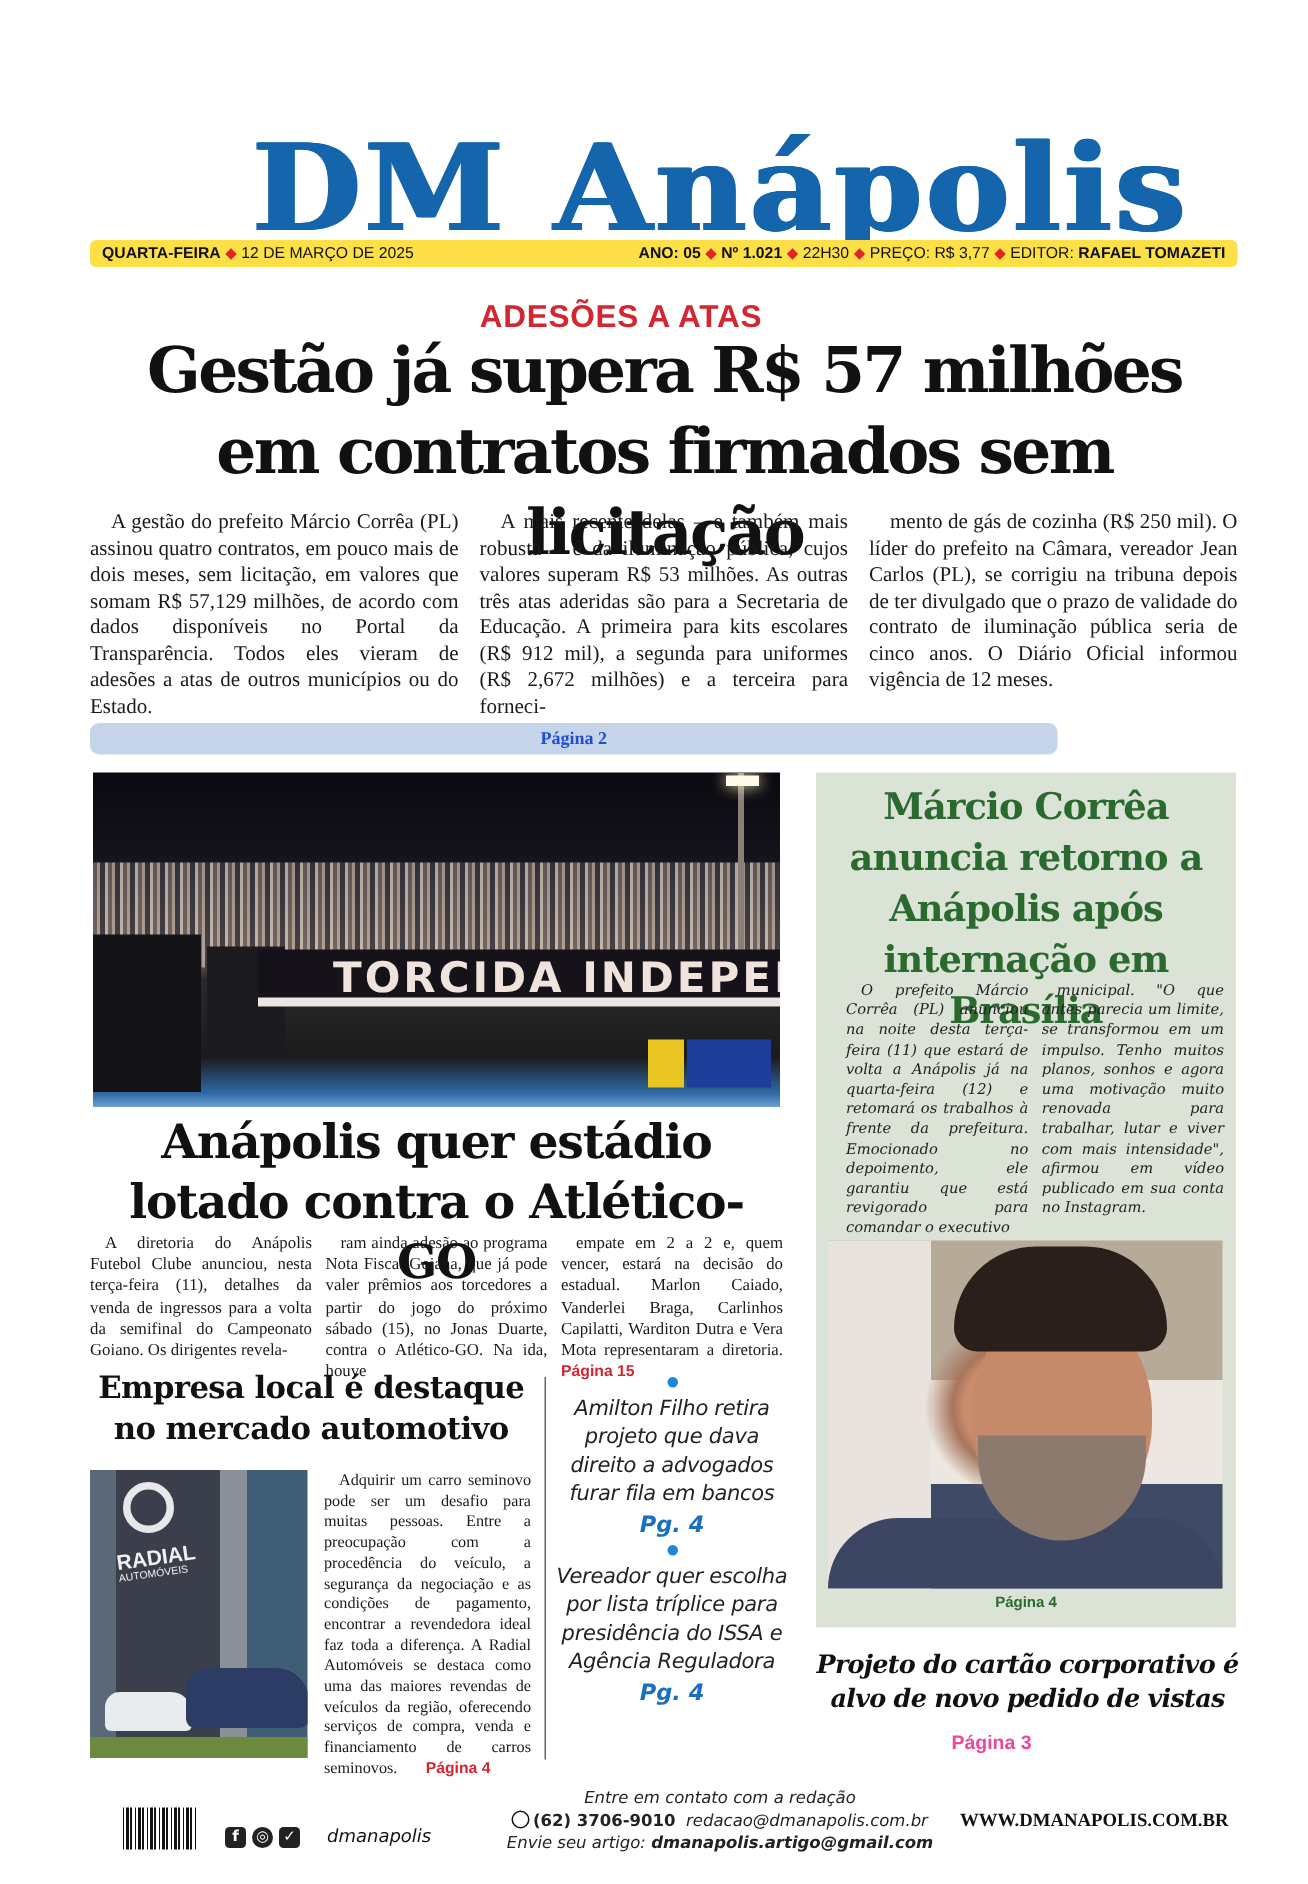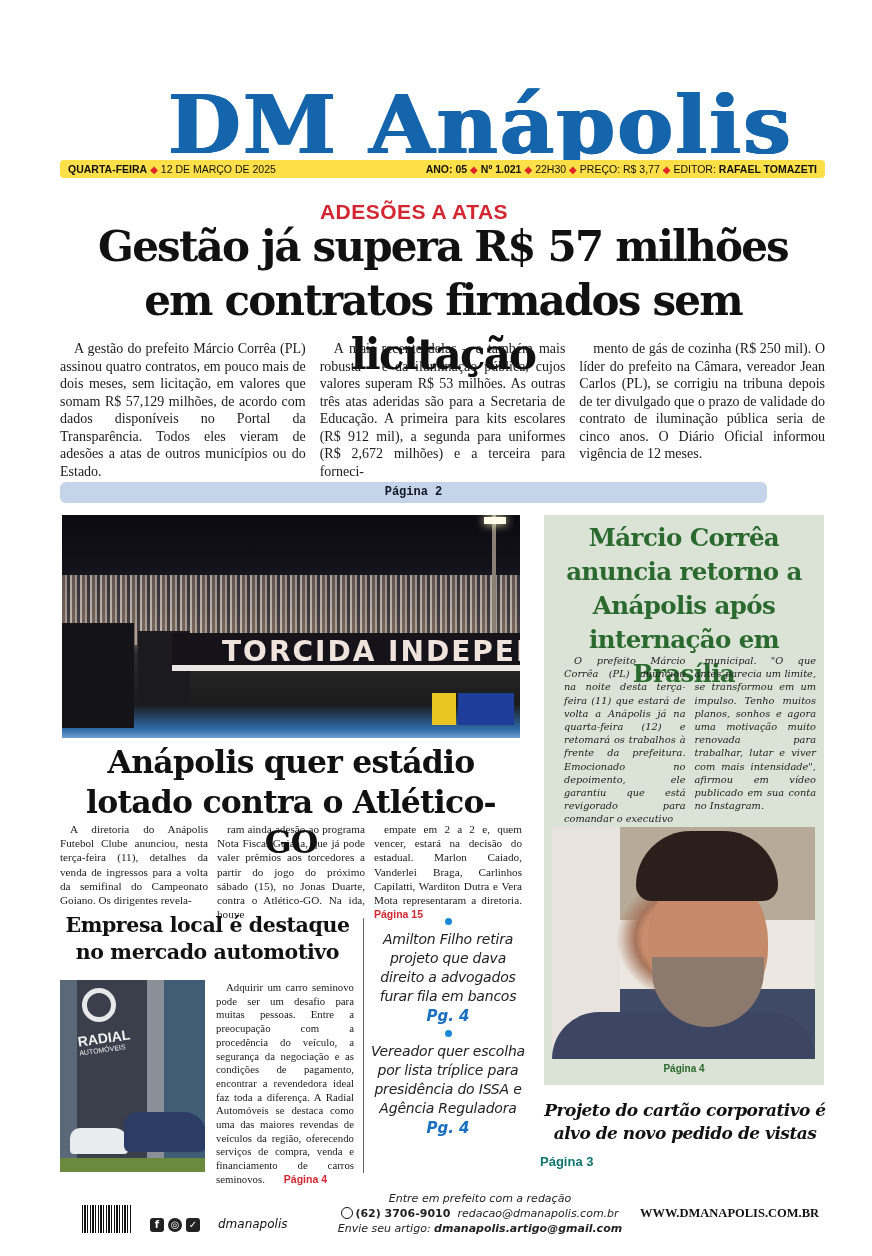--- a/index.html
+++ b/index.html
@@ -17,21 +17,21 @@
   .datebar b { font-weight: bold; }
   .diamond { color: #e0242a; font-size: 10px; margin: 0 3px; }
 
   
   .kicker { left: 0; top: 200px; width: 828px; text-align: center; font-family: "Liberation Sans", sans-serif; font-weight: bold; font-size: 21px; color: #d32630; letter-spacing: 0.5px; }
   .headline { left: 58px; top: 220px; width: 770px; text-align: center; font-family: "DejaVu Serif", serif; font-weight: bold; font-size: 42px; line-height: 54px; letter-spacing: -1.8px; color: #111; }
 
   .lead-cols { left: 60px; top: 340px; width: 765px; display: flex; gap: 14px; }
   .lead-cols p { flex: 1; font-family: "Liberation Serif", serif; font-size: 14px; line-height: 17.5px; text-align: justify; text-indent: 14px; color: #1a1a1a; }
 
-  .pagebar { left: 60px; top: 482px; width: 707px; height: 21px; background: #c6d4ea; border-radius: 6px; text-align: center; font-family: Liberation Mono, monospace; font-weight: bold; font-size: 12px; line-height: 21px; color: #0f172a; }
+  .pagebar { left: 60px; top: 482px; width: 645px; height: 21px; background: #c6d4ea; border-radius: 6px; text-align: center; font-family: Liberation Serif, serif; font-weight: bold; font-size: 12px; line-height: 21px; color: #1d4ed8; }
 
   
   .stadium { left: 62px; top: 515px; width: 458px; height: 223px; background: linear-gradient(#0b0a10 0%, #14121a 25%, #3a3238 40%, #6a5a55 55%, #2a2a2a 62%, #1b1b1b 85%, #2f6ba8 96%, #6ea0cc 100%); overflow: hidden; }
   .stadium .crowd { position: absolute; left: 0; top: 60px; width: 100%; height: 70px; background: repeating-linear-gradient(90deg, #7a6a60 0 3px, #c9b8a8 3px 5px, #3b3a40 5px 8px, #e0d6c8 8px 10px); opacity: 0.75; }
   .stadium .banner { position: absolute; left: 110px; top: 118px; width: 350px; height: 38px; background: #15121a; border-bottom: 6px solid #e9e6e4; }
   .stadium .banner span { position: absolute; left: 50px; top: 2px; font-family: "DejaVu Sans", sans-serif; font-weight: bold; font-size: 28px; color: #efe3dc; letter-spacing: 2px; white-space: nowrap; }
   .stadium .flag1 { position: absolute; left: 0; top: 108px; width: 72px; height: 105px; background: #141317; }
   .stadium .flag2 { position: absolute; left: 76px; top: 116px; width: 52px; height: 75px; background: #1b1a1e; }
   .stadium .pole { position: absolute; left: 430px; top: 0; width: 4px; height: 120px; background: #8a7f74; }
   .stadium .light { position: absolute; left: 422px; top: 2px; width: 22px; height: 7px; background: #fffbe8; box-shadow: 0 0 10px #fff6c0; }
@@ -68,21 +68,21 @@
 
   .vline { left: 363px; top: 918px; width: 1px; height: 255px; background: #666; }
 
   
   .briefs { left: 368px; top: 914px; width: 160px; text-align: center; }
   .dot { width: 7px; height: 7px; background: #1a88d6; border-radius: 50%; margin: 4px auto 5px; }
   .brief-text { font-family: "DejaVu Sans", sans-serif; font-style: italic; font-size: 14px; line-height: 19px; color: #222; letter-spacing: -0.2px; }
   .brief-pg { font-family: "DejaVu Sans", sans-serif; font-style: italic; font-weight: bold; font-size: 15px; line-height: 20px; color: #1a6fc1; }
 
   .h3-cartao { left: 540px; top: 1099px; width: 290px; text-align: center; font-family: "DejaVu Serif", serif; font-style: italic; font-size: 17px; line-height: 23px; color: #111; letter-spacing: -0.5px; }
-  .pg3 { left: 540px; top: 1154px; width: 290px; text-align: left; font-family: "Liberation Sans", sans-serif; font-weight: bold; font-size: 13px; color: #0f766e; }
+  .pg3 { left: 516px; top: 1154px; width: 290px; text-align: center; font-family: "Liberation Sans", sans-serif; font-weight: bold; font-size: 13px; color: #ec4899; }
 
   
   .barcode { left: 82px; top: 1205px; width: 50px; height: 28px; background: repeating-linear-gradient(90deg, #111 0 1px, #fff 1px 2px, #111 2px 4px, #fff 4px 5px, #111 5px 6px, #fff 6px 8px); }
   .social { left: 150px; top: 1218px; display: flex; gap: 4px; align-items: center; }
   .social .ic { width: 14px; height: 14px; background: #222; border-radius: 3px; color: #fff; font-family: "DejaVu Sans", sans-serif; font-size: 10px; font-weight: bold; line-height: 14px; text-align: center; }
   .social .ic.round { border-radius: 50%; }
   .handle { left: 218px; top: 1217px; font-family: "DejaVu Sans", sans-serif; font-style: italic; font-size: 12px; color: #111; }
   .contact { left: 330px; top: 1191px; width: 300px; text-align: center; font-family: "DejaVu Sans", sans-serif; font-size: 11px; line-height: 15px; color: #222; }
   .contact .it { font-style: italic; }
   .contact b { font-weight: bold; }
@@ -178,17 +178,17 @@
 <div class="abs pg3">Página 3</div>
 
 <div class="abs barcode"></div>
 <div class="abs social">
   <div class="ic">f</div>
   <div class="ic round">◎</div>
   <div class="ic">✓</div>
 </div>
 <div class="abs handle">dmanapolis</div>
 <div class="abs contact">
-  <div class="it">Entre em prefeito com a redação</div>
+  <div class="it">Entre em contato com a redação</div>
   <div><span class="phone-ic"></span><b>(62) 3706-9010</b>&nbsp; <span class="it">redacao@dmanapolis.com.br</span></div>
   <div><span class="it">Envie seu artigo:</span> <b class="it">dmanapolis.artigo@gmail.com</b></div>
 </div>
 <div class="abs site">WWW.DMANAPOLIS.COM.BR</div>
 
 </body></html>

